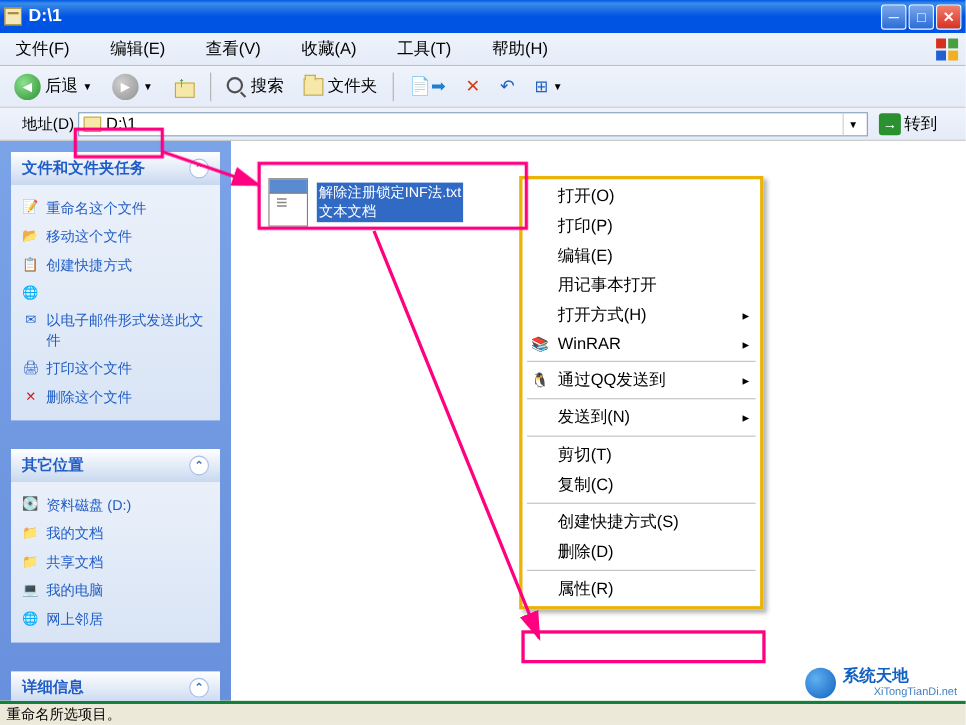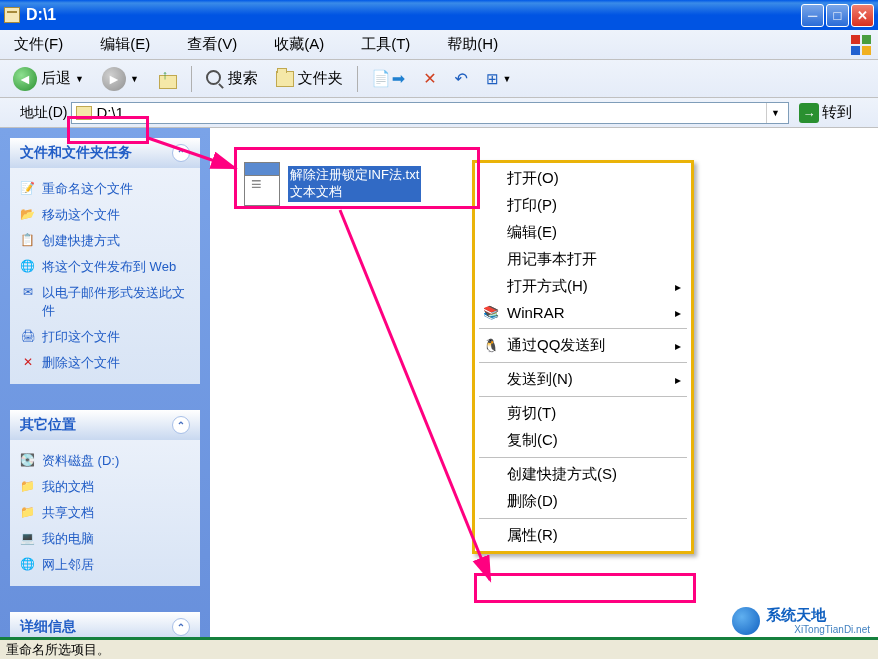--- a/index.html
+++ b/index.html
@@ -182,21 +182,20 @@
           <div class="task-item">
               <span class="task-icon">📂</span>
               <span>移动这个文件</span>
             </div>
           <div class="task-item">
               <span class="task-icon">📋</span>
               <span>创建快捷方式</span>
             </div>
           <div class="task-item">
               <span class="task-icon">🌐</span>
-              <span>将这个文件发布到 Web</span>
             </div>
           <div class="task-item">
               <span class="task-icon">✉</span>
               <span>以电子邮件形式发送此文件</span>
             </div>
           <div class="task-item">
               <span class="task-icon">🖨</span>
               <span>打印这个文件</span>
             </div>
           <div class="task-item">

